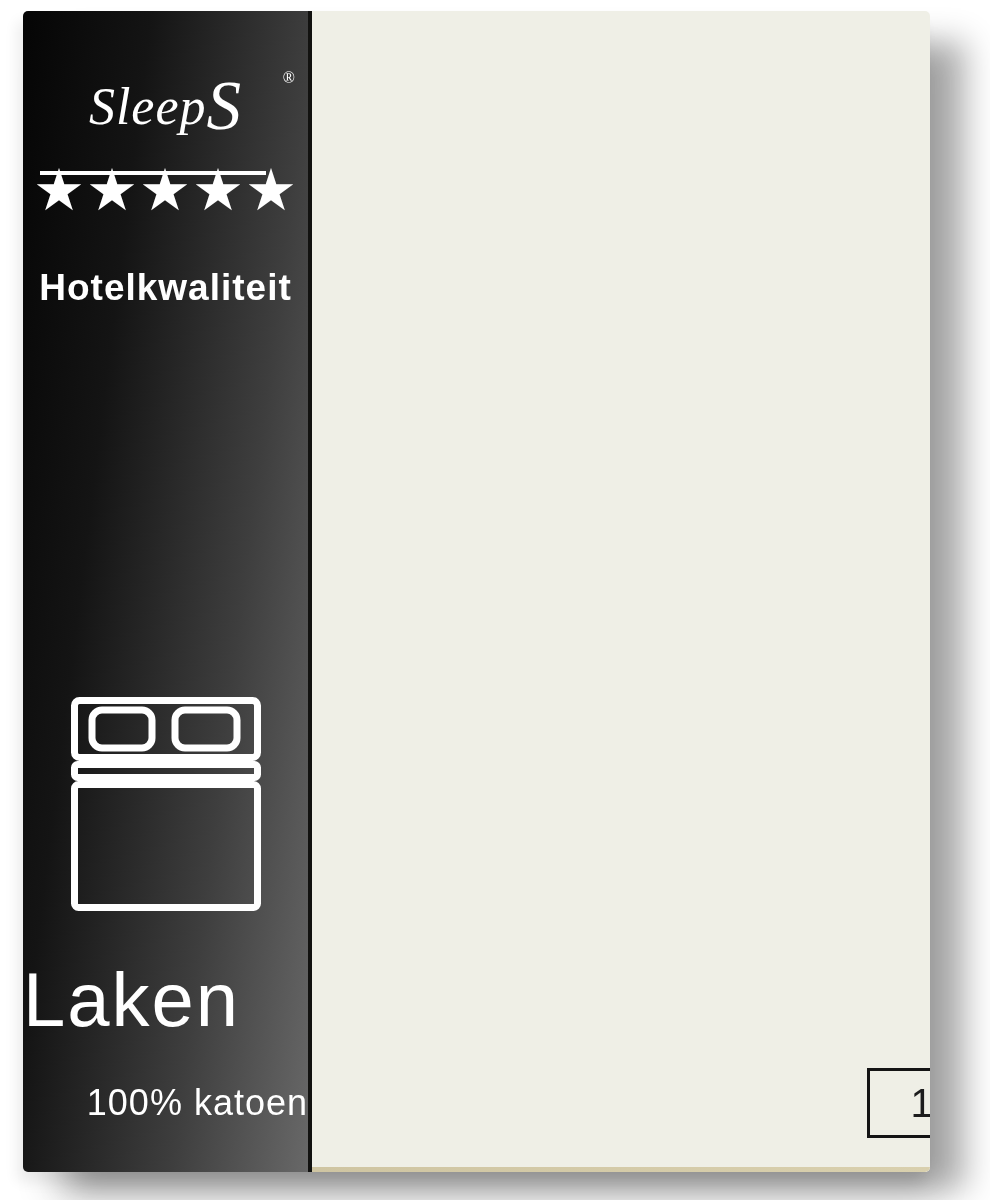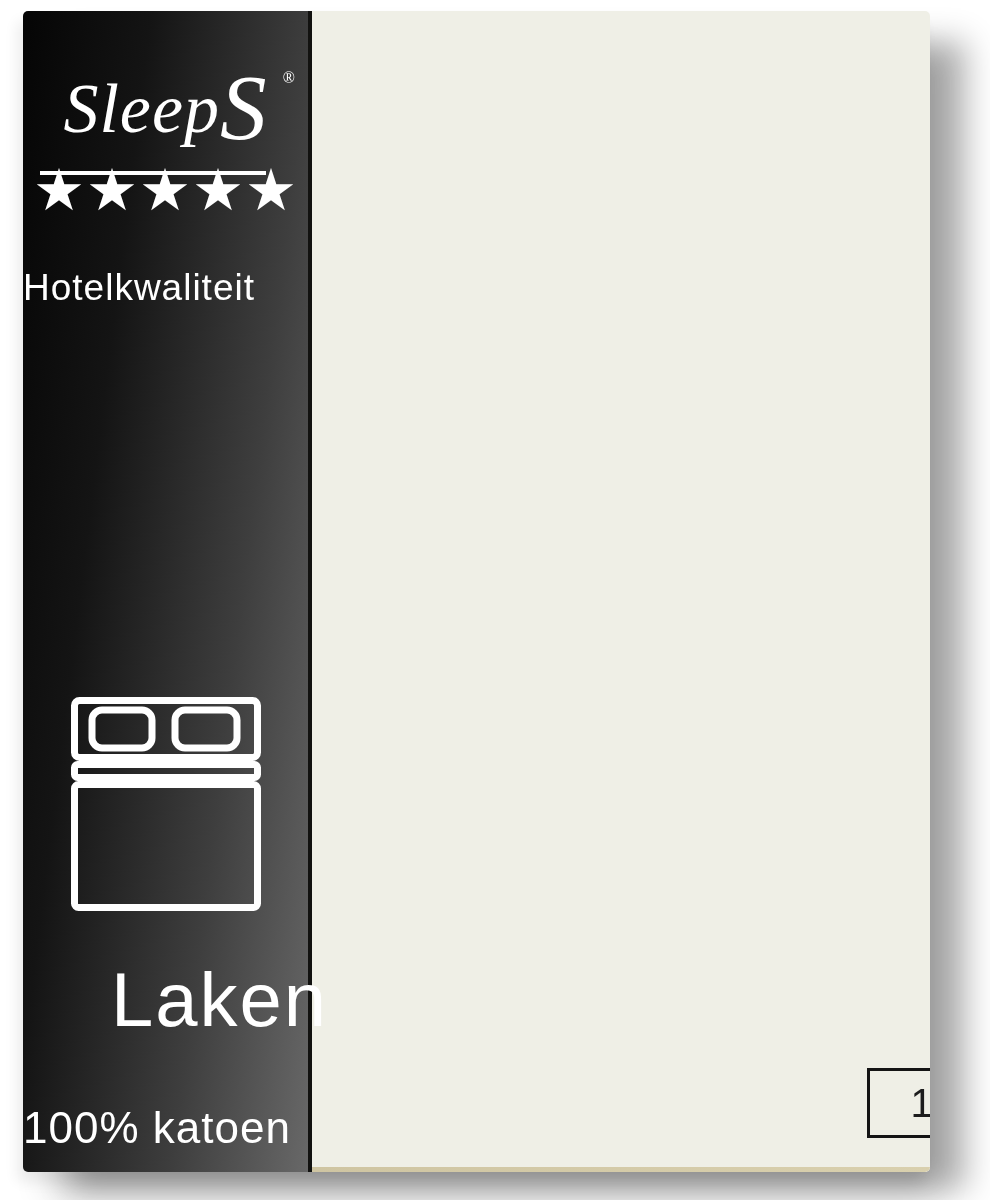--- a/index.html
+++ b/index.html
@@ -74,21 +74,21 @@
     position: absolute;
     top: 40px;
     left: 0;
     width: 100%;
     height: 120px;
     text-align: center;
   }
   .logo-text {
     font-family: "Liberation Serif", serif;
     font-style: italic;
-    font-size: 70px;
+    font-size: 52px;
     line-height: 100px;
     letter-spacing: 1px;
     white-space: nowrap;
   }
   .logo-cap-s {
     font-size: 1.33em;
     position: relative;
     top: 0.07em;
   }
   .logo-underline {
@@ -117,56 +117,54 @@
     line-height: 66px;
     letter-spacing: 1px;
     white-space: nowrap;
   }
   
   .tagline {
     position: absolute;
     top: 246px;
     left: 0;
     width: 100%;
-    text-align: left;
+    text-align: center;
     font-size: 37px;
     line-height: 61px;
     letter-spacing: 1px;
-    font-weight: 400;
+    font-weight: 700;
   }
   
   .bed-icon-wrap {
     position: absolute;
     top: 686px;
     left: 0;
     width: 100%;
     text-align: center;
   }
   
   .laken {
     position: absolute;
     top: 948px;
     left: 0;
     width: 100%;
-    text-align: right;
+    text-align: left;
     font-size: 76px;
     line-height: 82px;
     letter-spacing: 2px;
-    padding-left: 20px;
   }
   .katoen {
     position: absolute;
     top: 1068px;
     left: 0;
     width: 100%;
-    text-align: left;
-    font-size: 44px;
+    text-align: right;
+    font-size: 36px;
     line-height: 48px;
     letter-spacing: 1px;
-    margin-top: 25px;
   }
   
   .size-box {
     position: absolute;
     left: 555px;
     top: 1057px;
     width: 325px;
     height: 70px;
     border: 3px solid #141414;
     box-sizing: border-box;

